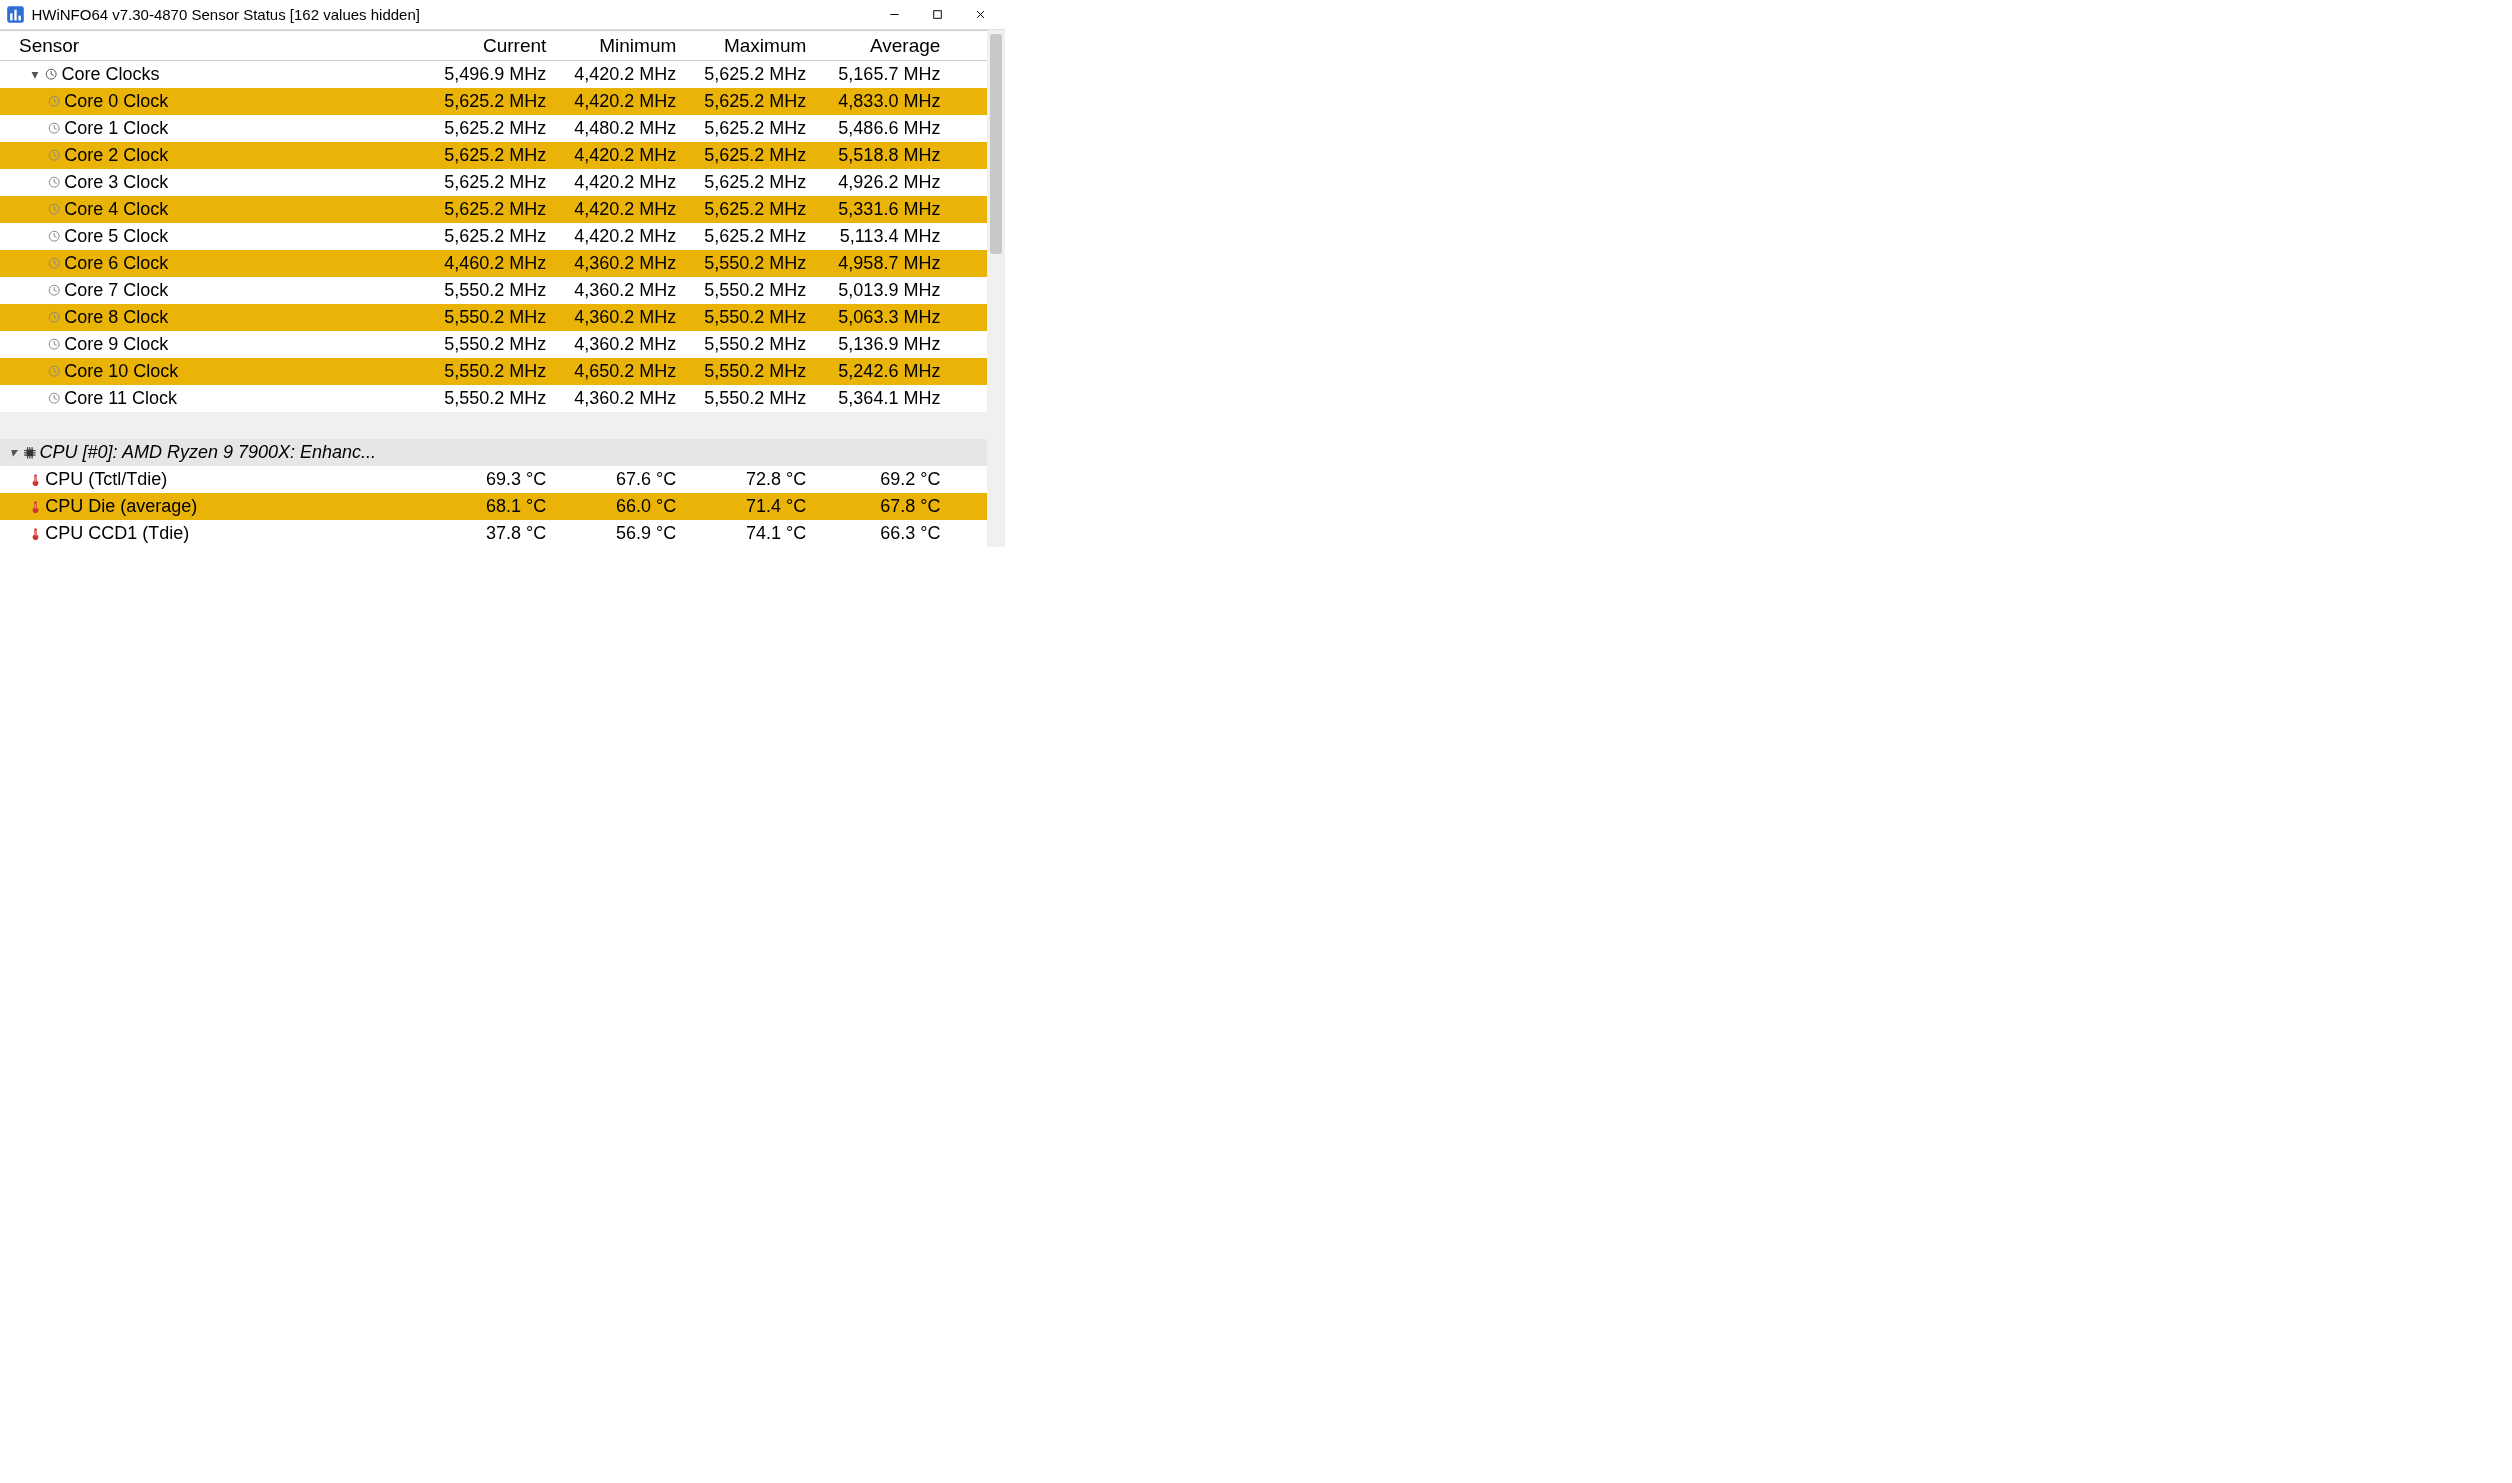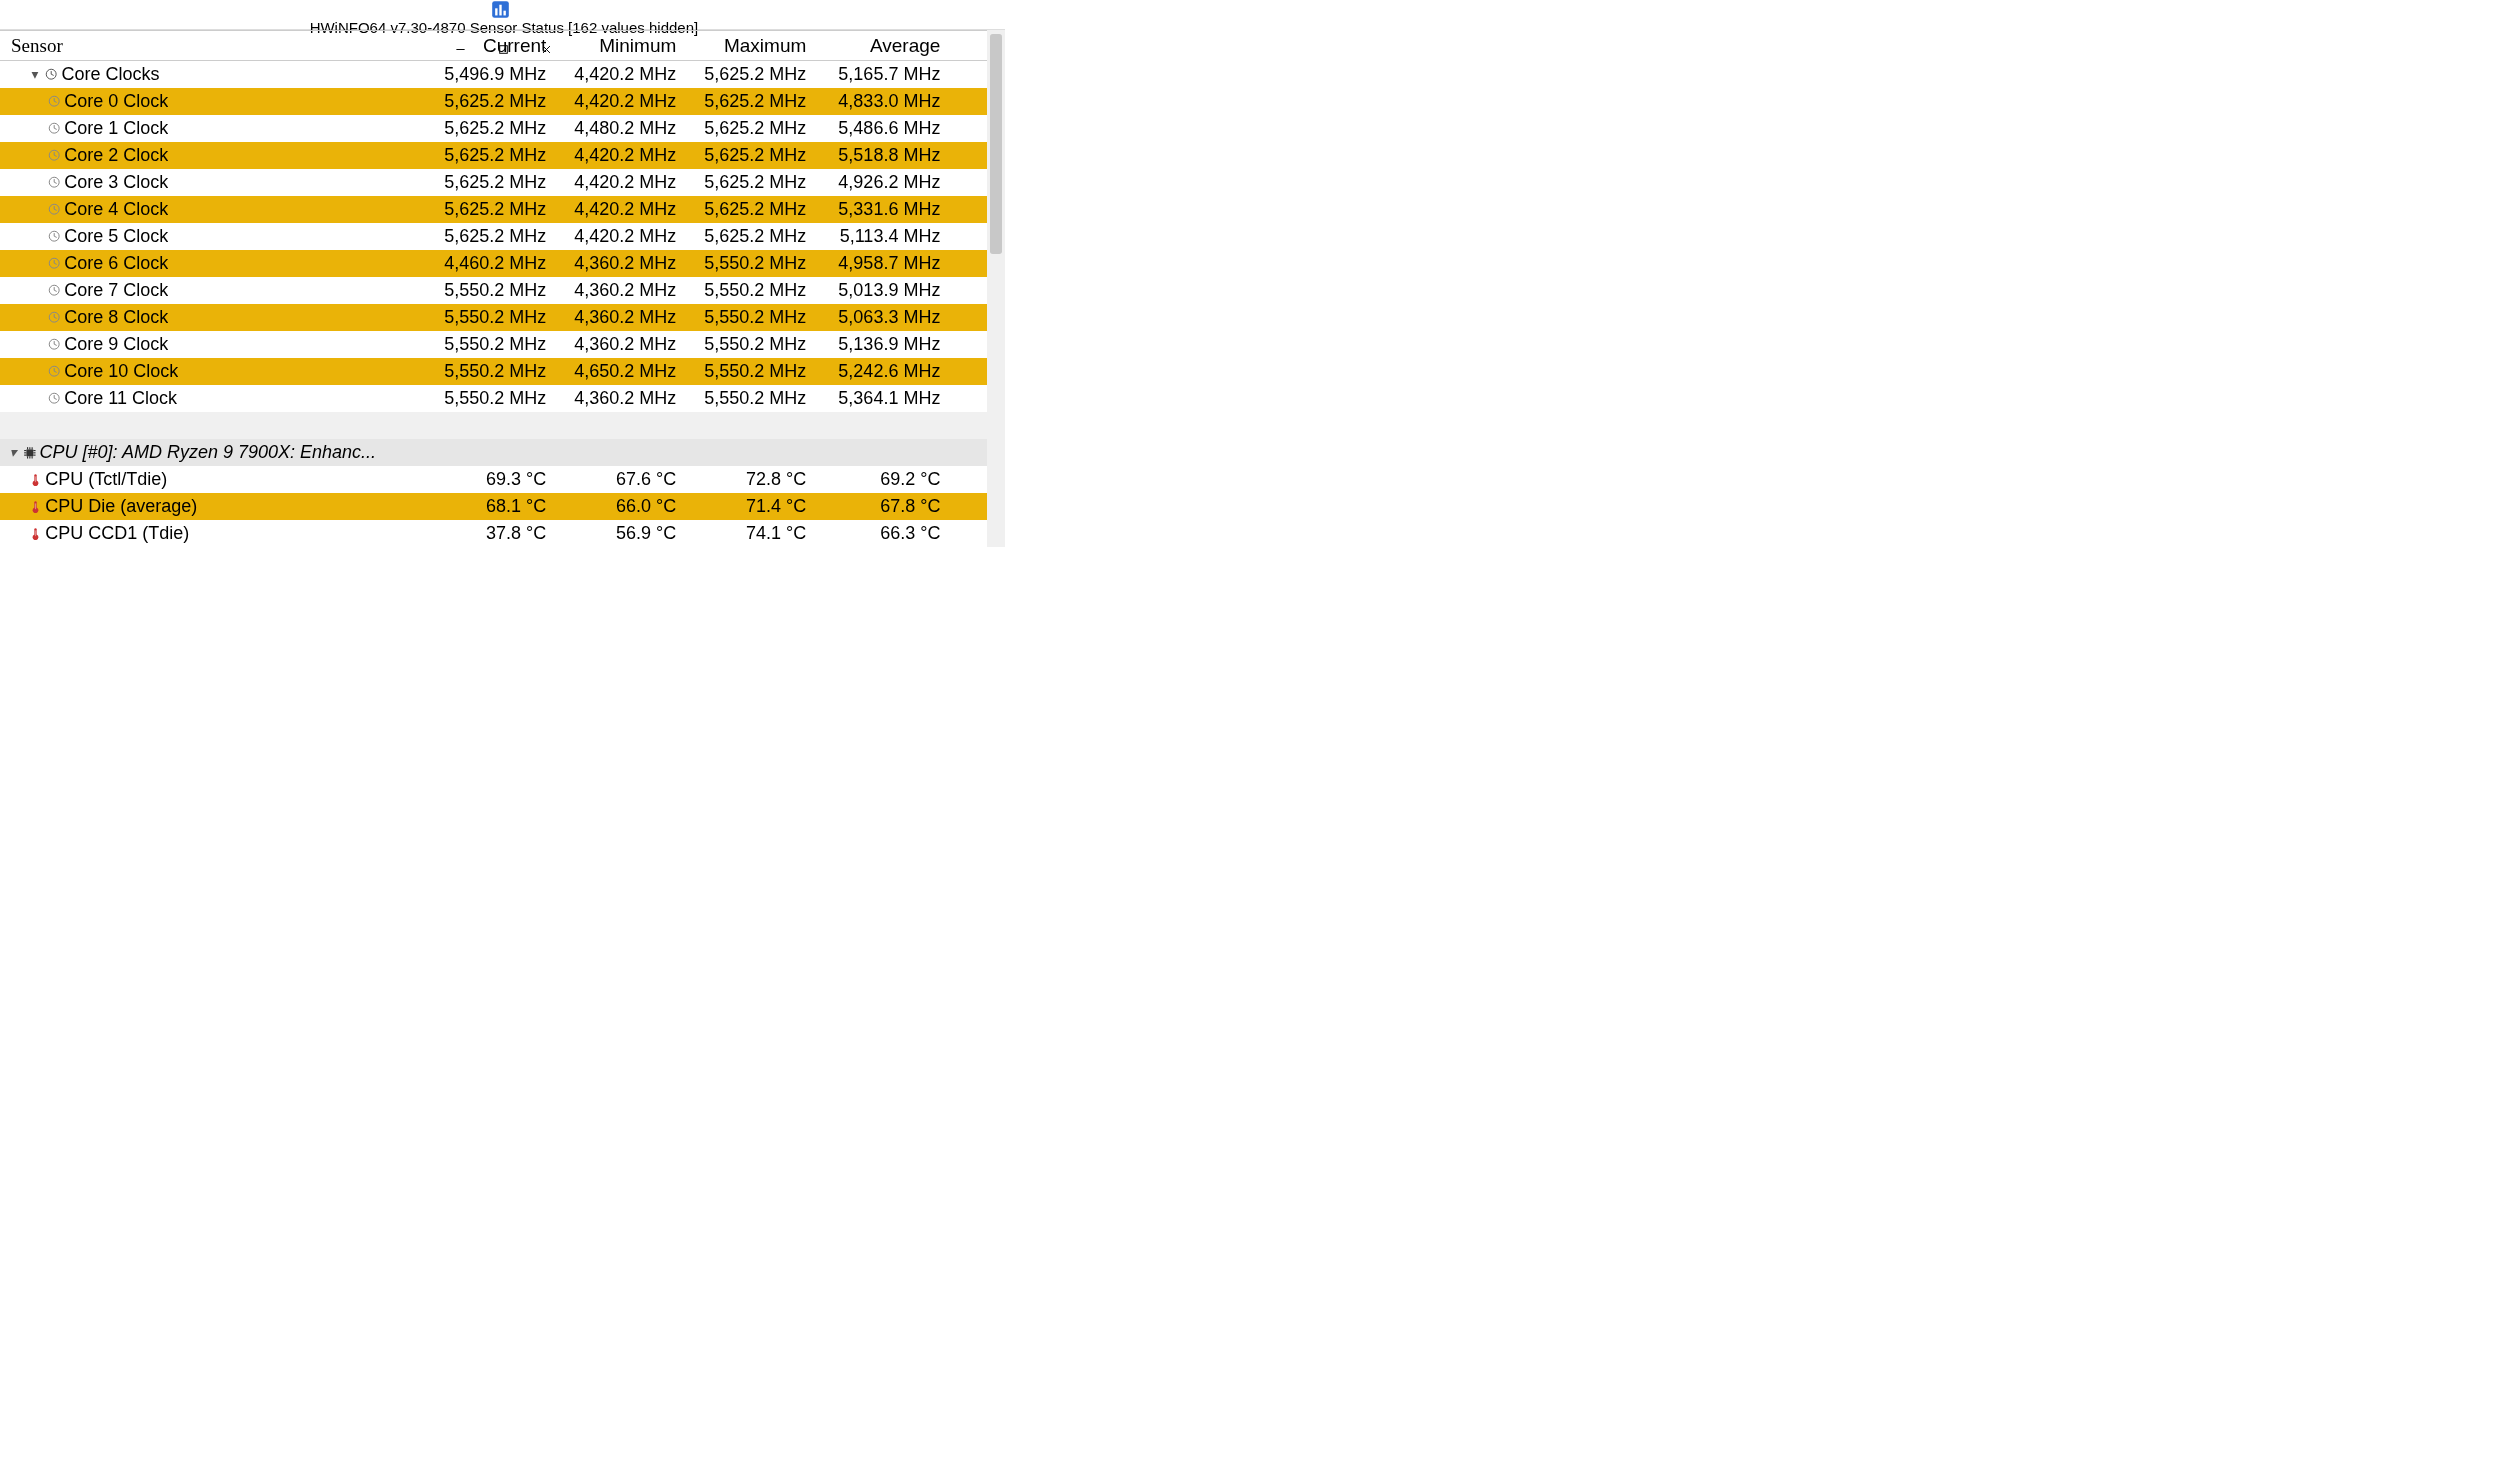--- a/index.html
+++ b/index.html
@@ -13,21 +13,20 @@
   }
 
   
   .titlebar {
     display: flex;
     align-items: center;
     height: 30px;
     padding: 0 2.7px 0 5.5px;
     background: #fff;
     border-bottom: 0.7px solid #ddd;
-    flex-direction: column;
   }
   .titlebar .app-icon {
     width: 19px; height: 19px;
     margin-right: 6.9px;
     display: inline-flex; align-items: center; justify-content: center;
   }
   .titlebar .title {
     flex: 1;
     font-size: 15px;
     color: #000;
@@ -70,21 +69,21 @@
   }
   .row .c-name { flex: 0 0 430px; padding-left: 5.5px; overflow: hidden; text-overflow: ellipsis; }
   .row .c-val  { flex: 0 0 130px; text-align: right; padding-right: 13.7px; }
   .row .c-val:last-child { padding-right: 9.6px; }
 
   .header-row {
     font-size: 19px;
     height: 30px;
     border-bottom: 0.7px solid #ccc;
   }
-  .header-row .c-name { padding-left: 11px; font-family: Liberation Serif, serif; }
+  .header-row .c-name { padding-left: 19px; }
 
   .shade { background: #eab308; }
   .section-row { background: #e6e6e6; font-style: italic; }
   .spacer-row { height: 27px; background: #f0f0f0; }
   .indent-1 { padding-left: 22px; }
   .indent-2 { padding-left: 41px; }
 
   .tree-arrow {
     display: inline-block;
     width: 15px;

